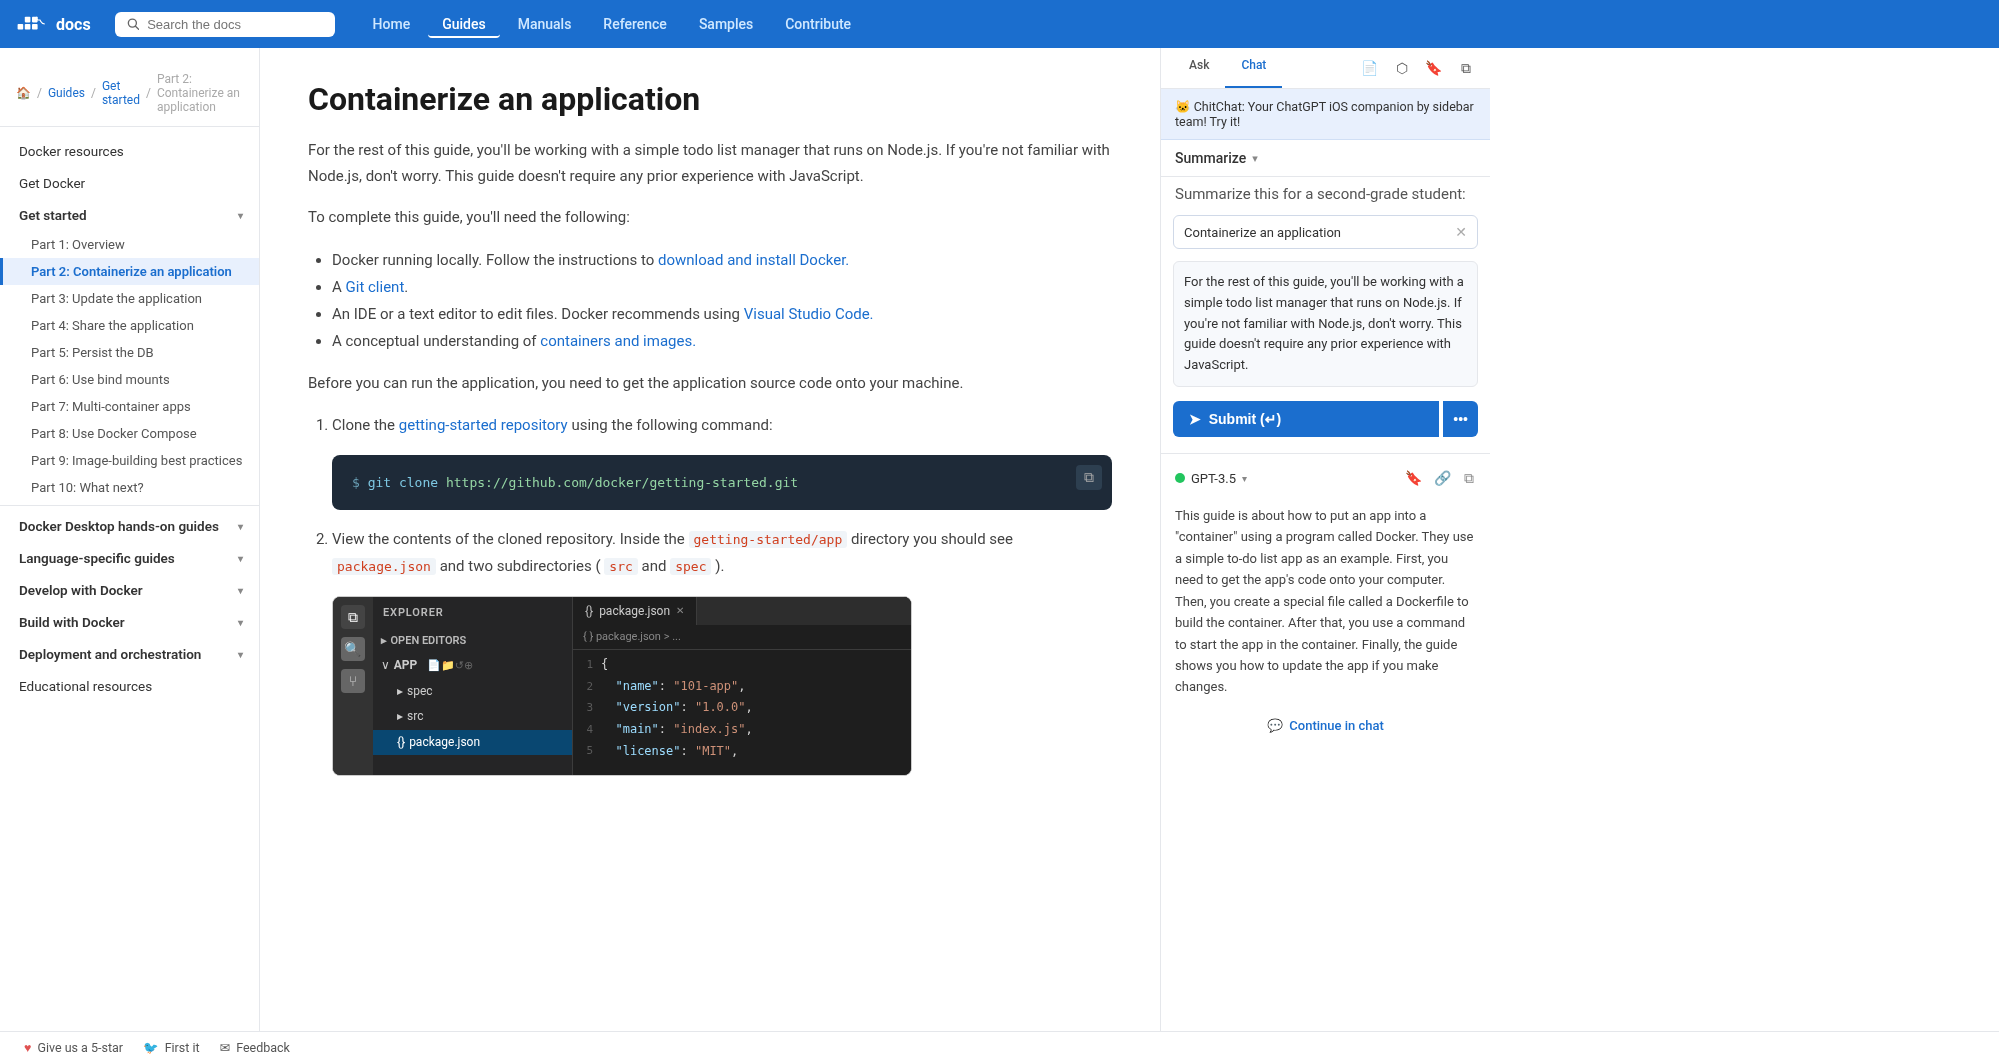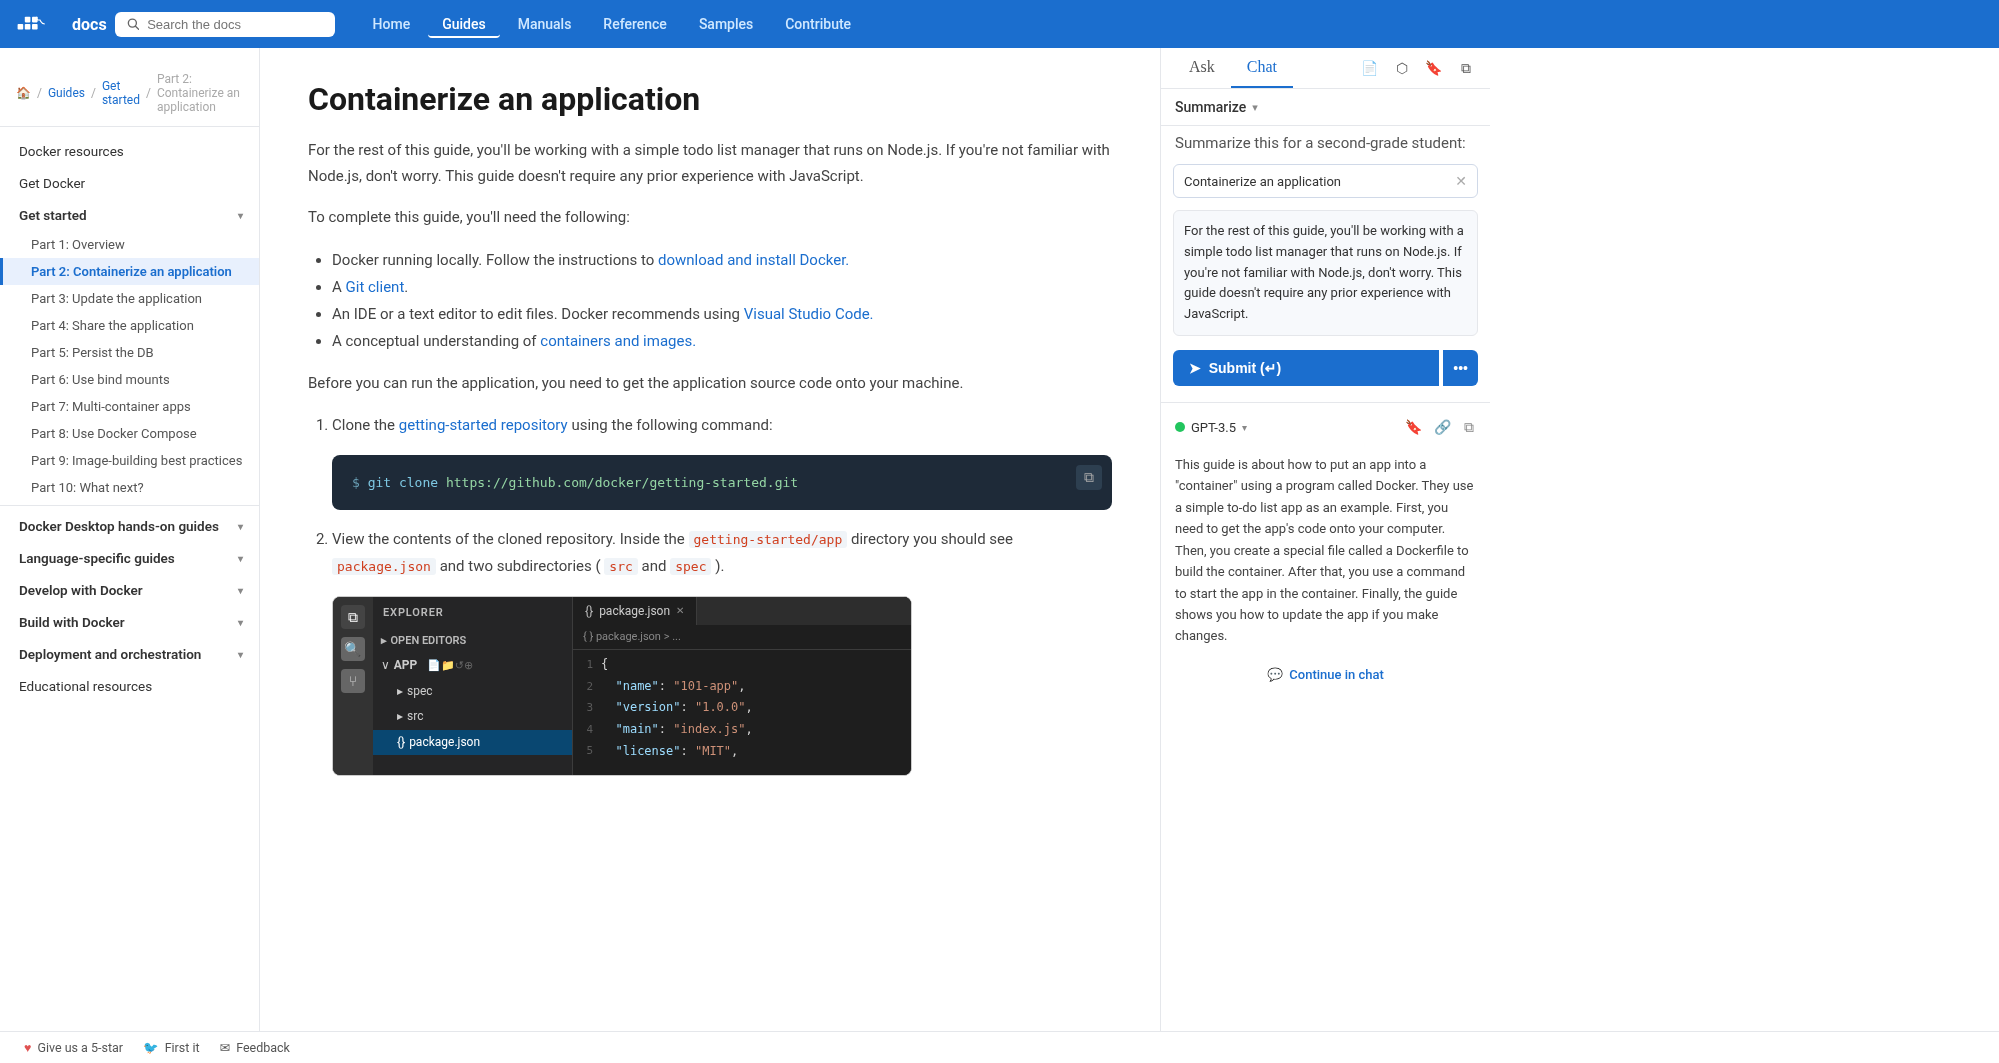--- a/index.html
+++ b/index.html
@@ -13,26 +13,26 @@
       height: 48px;
       padding: 0 16px;
       gap: 8px;
       position: fixed;
       top: 0; left: 0; right: 0;
       z-index: 100;
     }
     .nav-logo {
       display: flex;
       align-items: center;
-      gap: 24px;
+      gap: 8px;
       color: #fff;
       font-weight: 700;
       font-size: 16px;
       text-decoration: none;
-      margin-right: 0;
+      margin-right: 16px;
     }
     .nav-logo-icon {
       width: 32px;
       height: 32px;
     }
     .nav-search {
       display: flex;
       align-items: center;
       background: #fff;
       border-radius: 6px;
@@ -335,26 +335,25 @@
       display: flex;
       flex-direction: column;
     }
     .right-panel-tabs {
       display: flex;
       border-bottom: 1px solid #e5e7eb;
       padding: 0 12px;
     }
     .right-tab {
       padding: 10px 16px;
-      font-size: 16px;
+      font-size: 12px;
       font-weight: 500;
       cursor: pointer;
       color: #555;
       border-bottom: 2px solid transparent;
-      font-family: Liberation Serif, serif;
     }
     .right-tab.active {
       color: #1b6ece;
       border-bottom: 2px solid #1b6ece;
     }
     .right-panel-icons {
       display: flex;
       align-items: center;
       gap: 8px;
       margin-left: auto;
@@ -766,20 +765,21 @@
       <div class="right-tab">Ask</div>
       <div class="right-tab active">Chat</div>
       <div class="right-panel-icons">
         <div class="right-panel-icon">📄</div>
         <div class="right-panel-icon">⬡</div>
         <div class="right-panel-icon">🔖</div>
         <div class="right-panel-icon">⧉</div>
       </div>
     </div>
 
+    <div class="chatchat-banner">🐱 ChitChat: Your ChatGPT iOS companion by sidebar team! Try it!</div>
 
     <div class="summarize-row">
       <div class="summarize-select">
         <span>Summarize</span>
         <span class="summarize-dropdown-arrow">▾</span>
       </div>
     </div>
 
     <div class="summarize-label">Summarize this for a second-grade student:</div>
 

